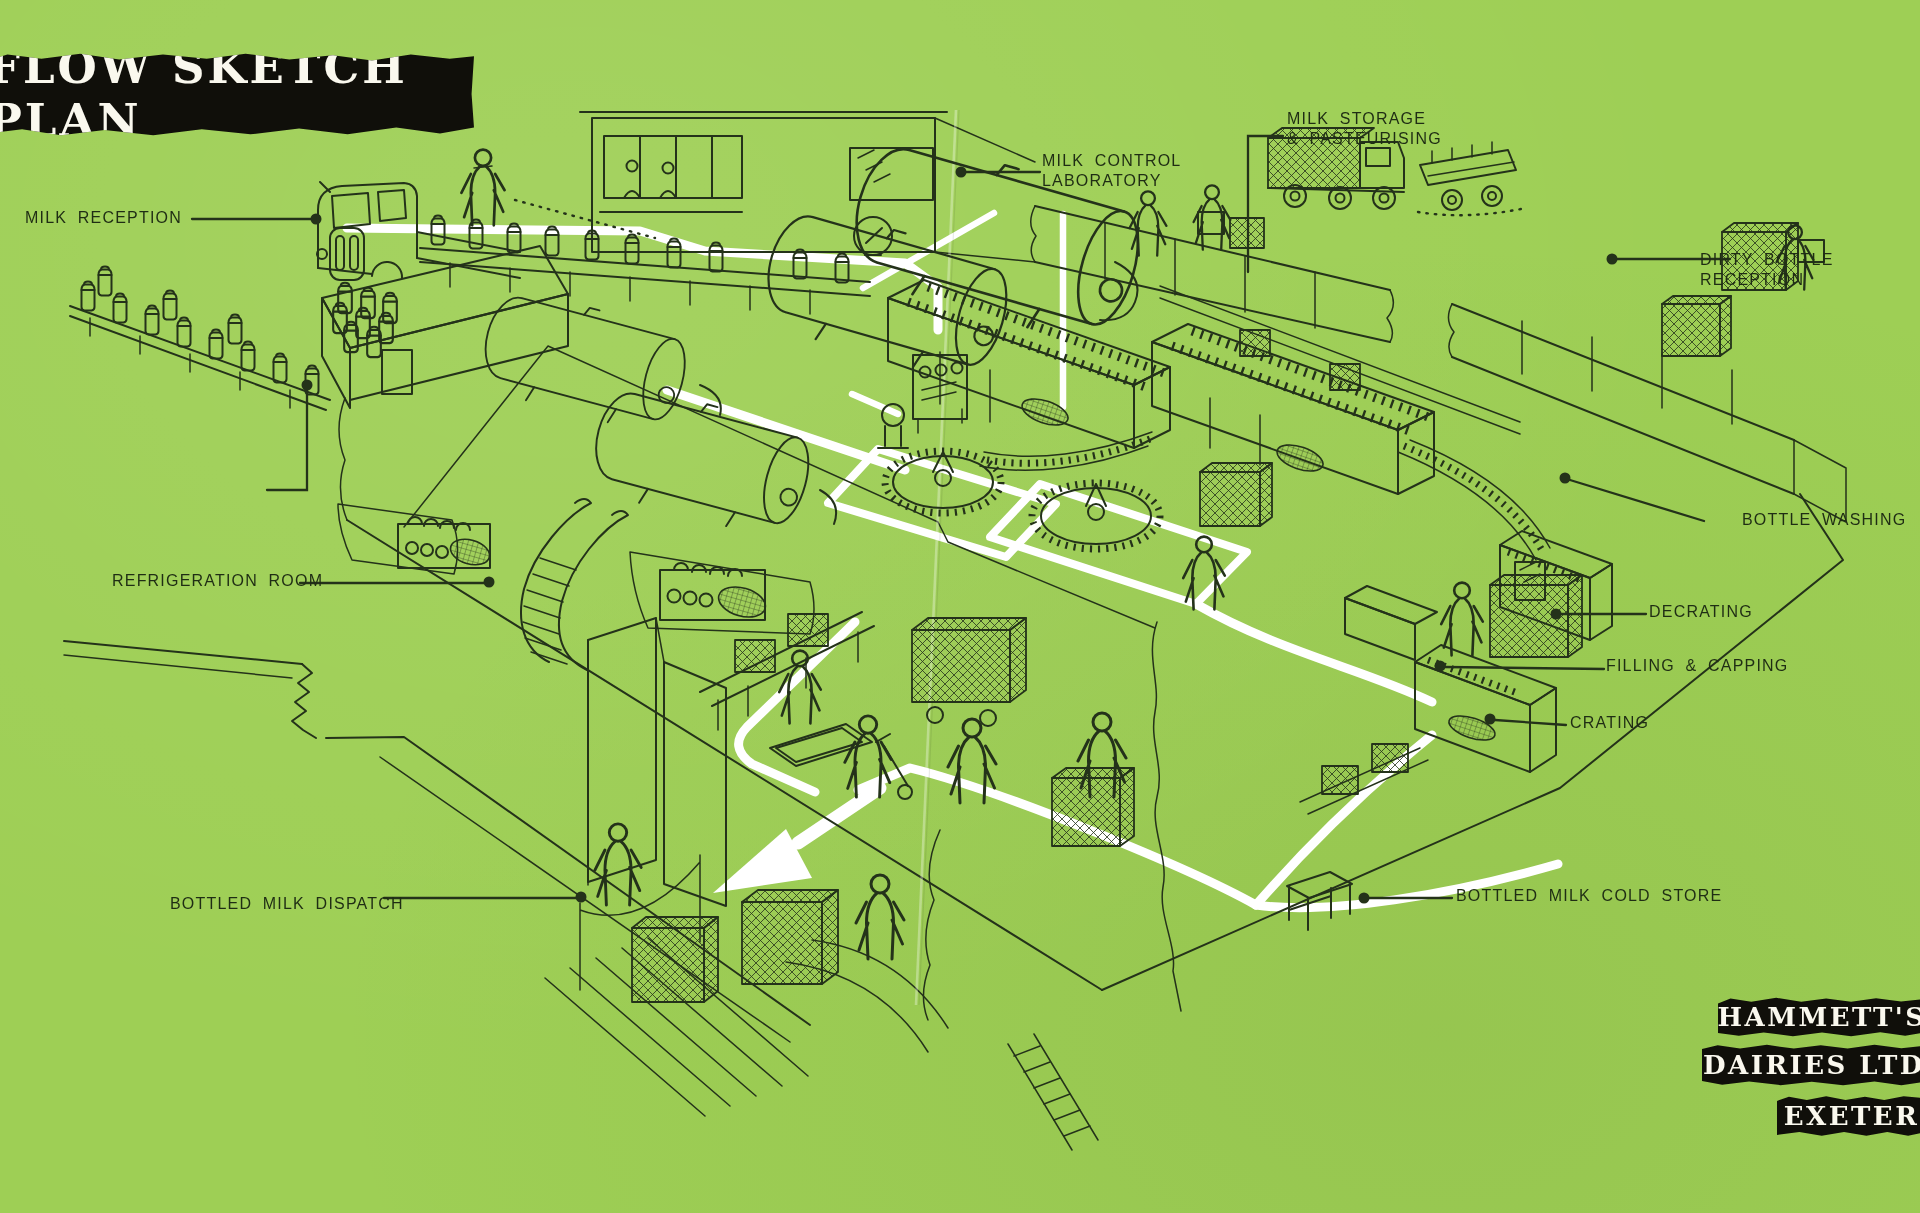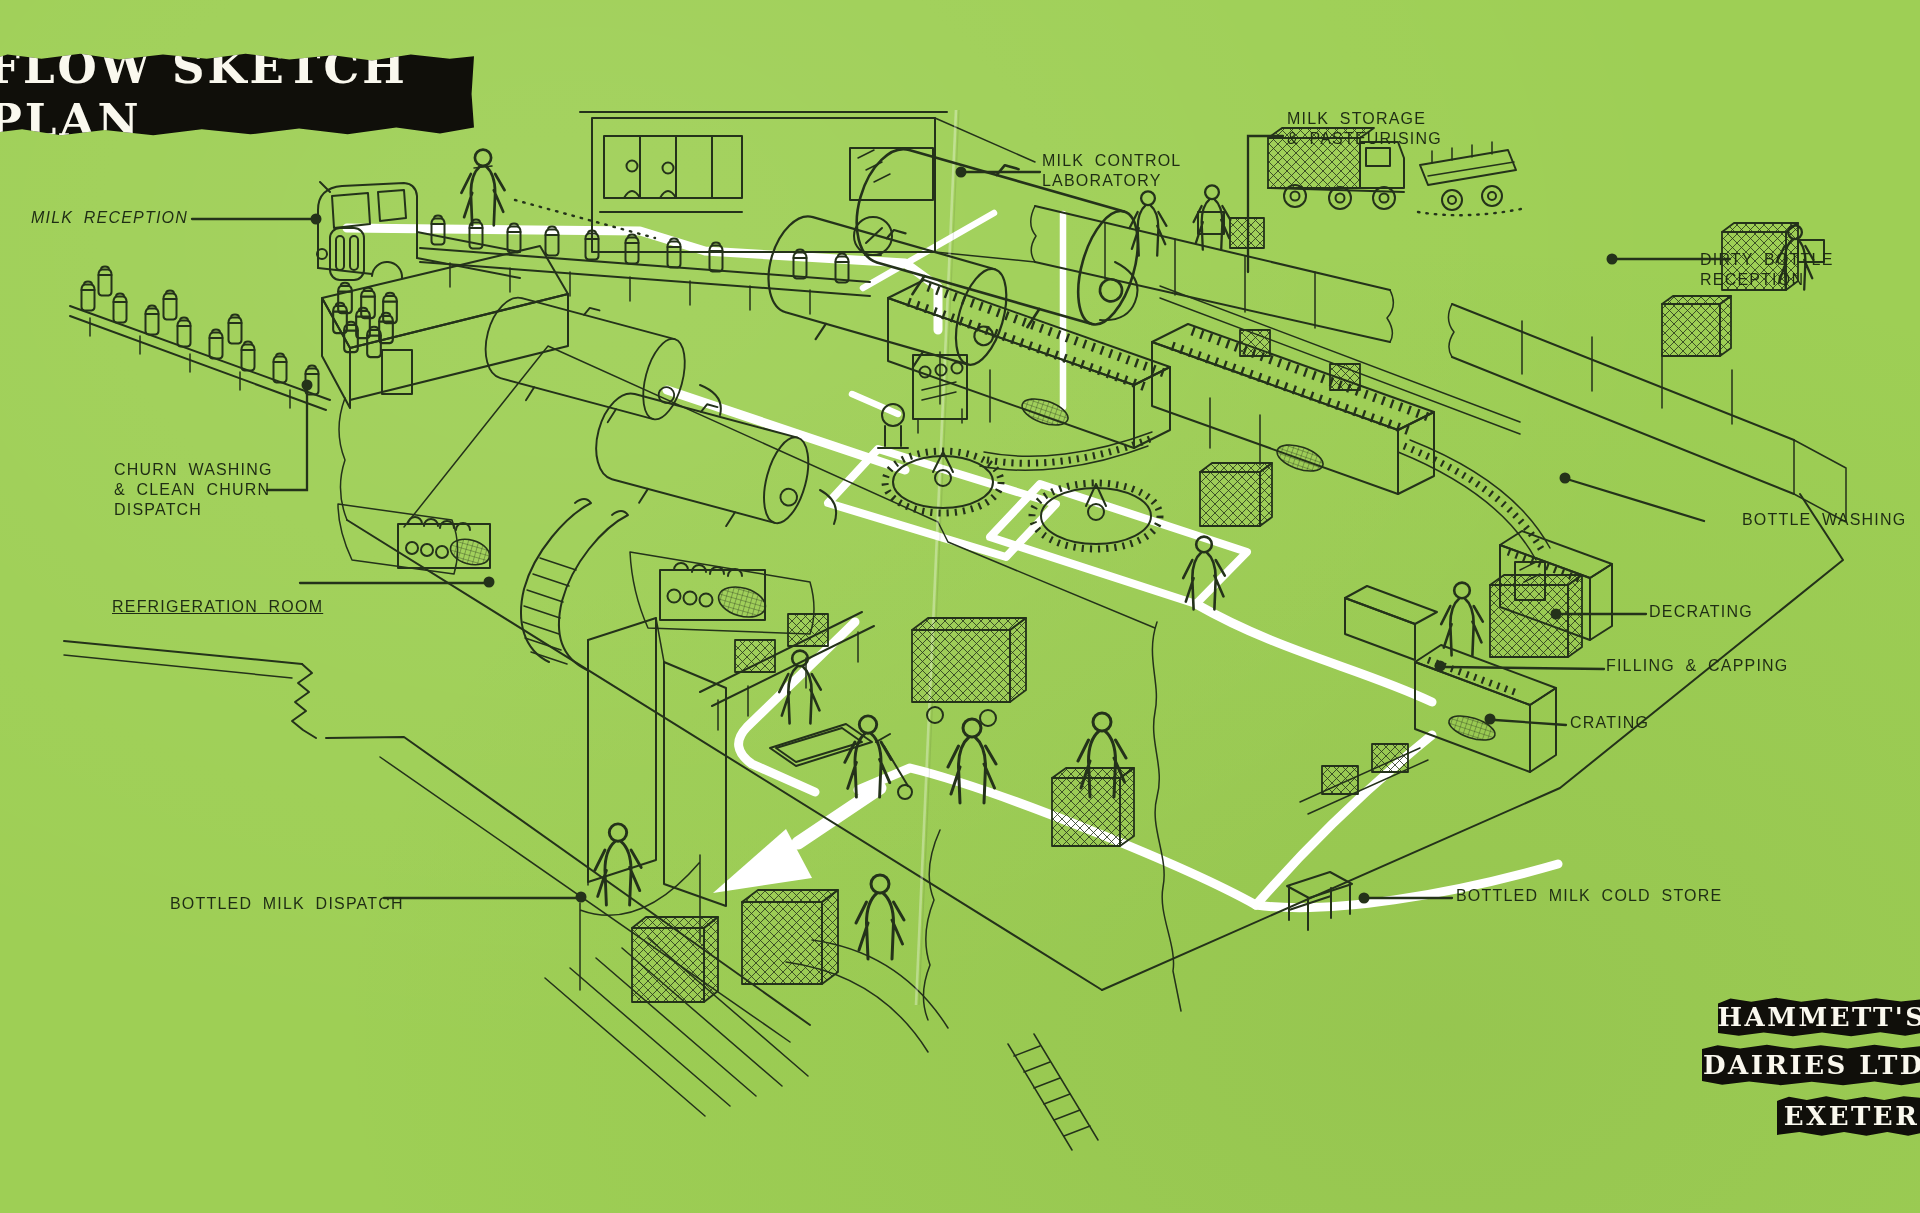--- a/index.html
+++ b/index.html
@@ -29,23 +29,23 @@
   .banner-title{left:-12px;top:52px;width:486px;height:84px;font-size:45px;letter-spacing:3px;
     clip-path:polygon(0% 10%,4% 3%,11% 8%,19% 2%,27% 9%,36% 3%,45% 8%,53% 2%,62% 9%,71% 4%,79% 10%,87% 3%,95% 8%,100% 5%,99.5% 50%,100% 90%,93% 97%,84% 90%,74% 98%,64% 91%,54% 98%,44% 92%,34% 99%,24% 93%,15% 99%,7% 92%,0% 97%);}
   .banner-sm{font-size:26px;letter-spacing:2.5px;}
   .banner-h1{left:1718px;top:997px;width:208px;height:40px;
     clip-path:polygon(0% 16%,6% 4%,16% 12%,28% 2%,40% 12%,52% 4%,64% 12%,76% 3%,88% 11%,100% 5%,100% 88%,90% 97%,78% 88%,64% 98%,50% 89%,36% 98%,22% 89%,10% 97%,0% 90%);}
   .banner-h2{left:1702px;top:1044px;width:224px;height:42px;
     clip-path:polygon(0% 12%,7% 3%,17% 11%,29% 2%,41% 11%,53% 3%,65% 11%,77% 2%,89% 10%,100% 4%,100% 90%,89% 98%,77% 89%,63% 98%,49% 90%,35% 98%,21% 89%,9% 97%,0% 88%);}
   .banner-h3{left:1777px;top:1095px;width:149px;height:42px;
     clip-path:polygon(0% 14%,8% 4%,20% 12%,33% 3%,46% 12%,59% 4%,72% 12%,85% 3%,100% 8%,100% 88%,88% 97%,74% 88%,60% 97%,45% 88%,30% 97%,15% 88%,0% 95%);}
 
-  .lbl-milk-reception{left:30px;top:208px;width:158px;text-align:right;font-style:italic;}
+  .lbl-milk-reception{left:24px;top:208px;width:158px;text-align:right;}
   .lbl-churn{left:114px;top:460px;}
-  .lbl-refrig{left:112px;top:597px;text-decoration:underline;}
+  .lbl-refrig{left:112px;top:571px;}
   .lbl-dispatch{left:170px;top:886px;margin-top:8px;}
   .lbl-lab{left:1042px;top:151px;}
   .lbl-storage{left:1287px;top:109px;}
   .lbl-dirty{left:1700px;top:250px;width:150px;text-align:left;}
   .lbl-washing{left:1706px;top:510px;margin-left:36px;}
   .lbl-decrating{left:1649px;top:602px;}
   .lbl-filling{left:1606px;top:656px;}
   .lbl-crating{left:1570px;top:713px;}
   .lbl-coldstore{left:1456px;top:886px;}
 </style>
@@ -449,25 +449,20 @@
         <circle class="dot" cx="1440" cy="666" r="5.5"></circle>
     <path class="lead" d="M1566,725 L1495,720"></path>
         <circle class="dot" cx="1490" cy="719" r="5.5"></circle>
     <path class="lead" d="M1452,898 L1369,898"></path>
         <circle class="dot" cx="1364" cy="898" r="5.5"></circle>
   </g>
 </svg>
 
 <div class="label lbl-milk-reception">MILK RECEPTION</div>
 
-<div class="label lbl-churn">
-  <span style="display:block">CHURN WASHING</span>
-  <span style="display:block">&amp; CLEAN CHURN</span>
-  <span style="display:block">DISPATCH</span>
-</div>
 
 <div class="label lbl-refrig">REFRIGERATION ROOM</div>
 
 <div class="label lbl-dispatch">BOTTLED MILK DISPATCH</div>
 
 <div class="label lbl-lab">
   <span style="display:block">MILK CONTROL</span>
   <span style="display:block">LABORATORY</span>
 </div>
 

